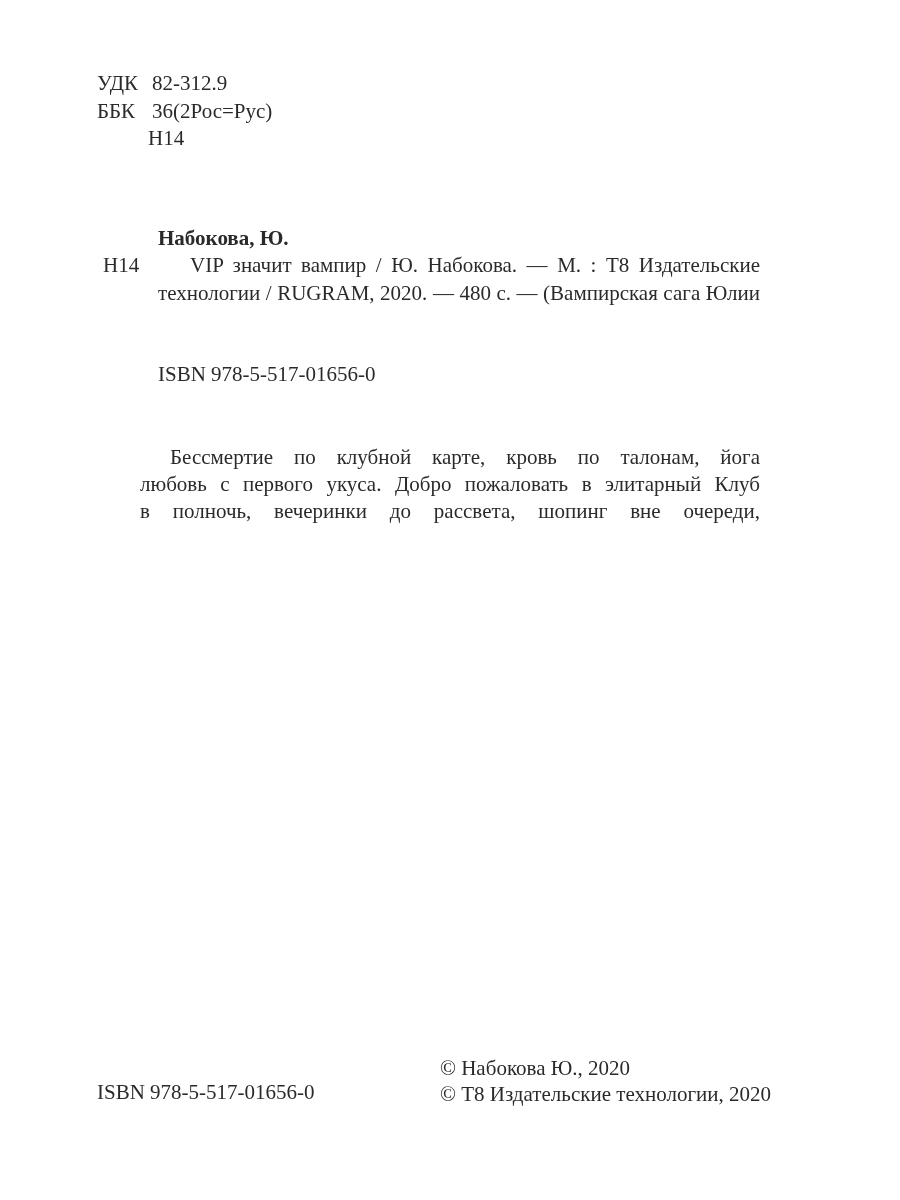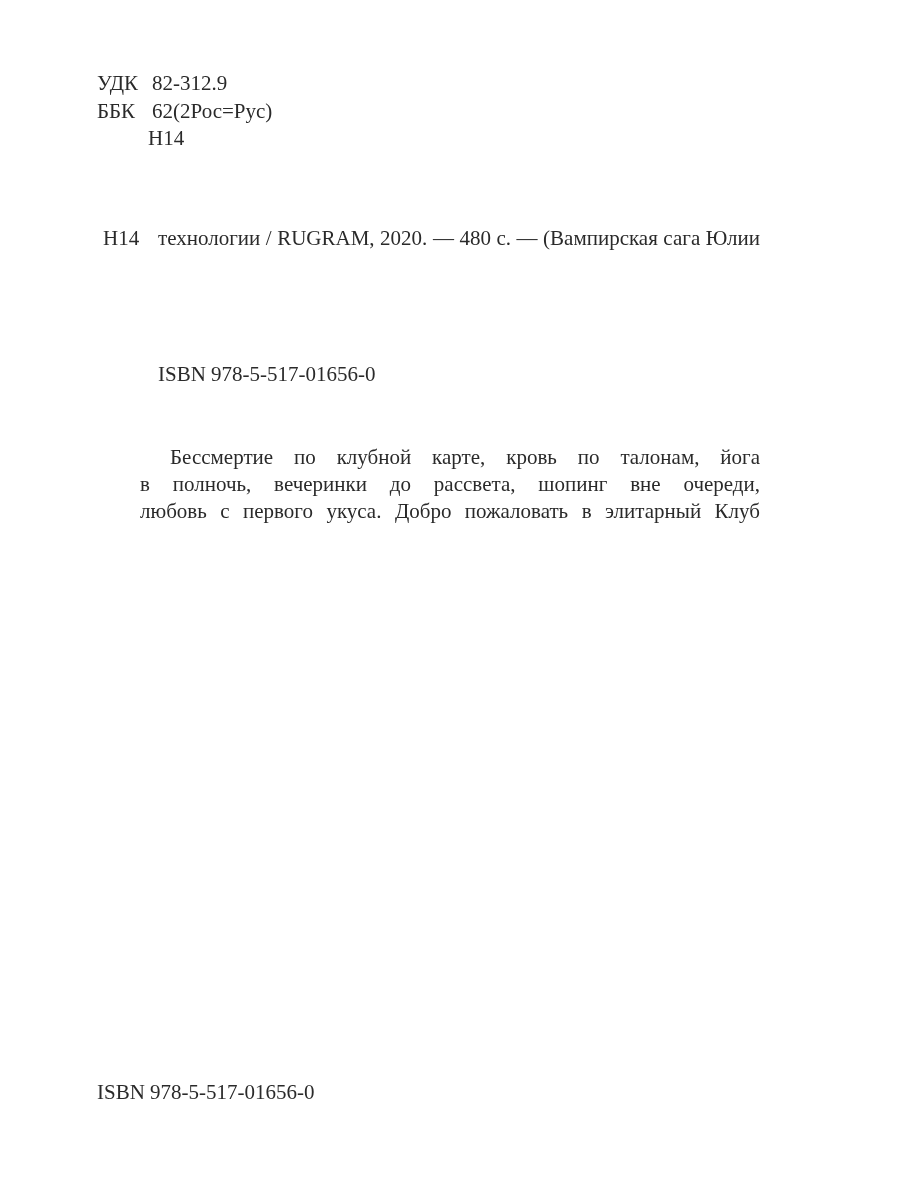--- a/index.html
+++ b/index.html
@@ -108,38 +108,44 @@
 </head>
 <body>
 
 <div class="page">
 
   <div class="class-block">
     <div>
       <span class="clabel">УДК</span><span>82-312.9</span>
     </div>
     <div>
-      <span class="clabel">ББК</span><span>62(2Рос=Рус)</span>
+      <span class="clabel">ББК</span><span>36(2Рос=Рус)</span>
     </div>
     <div class="sign-top">Н14</div>
   </div>
 
   <div class="catalog-block">
+    <div class="author-heading">Набокова, Ю.</div>
     <div class="record">
       <span class="record-sign">Н14</span>
       <div class="record-lines">
+        <div class="jline indent-first">VIP значит вампир / Ю. Набокова. — М. : Т8 Издательские</div>
         <div class="jline">технологии / RUGRAM, 2020. — 480 с. — (Вампирская сага Юлии</div>
       </div>
     </div>
   </div>
 
   <div class="isbn-mid">ISBN 978-5-517-01656-0</div>
 
   <div class="annotation">
     <div class="jline indent-first">Бессмертие по клубной карте, кровь по талонам, йога</div>
+    <div class="jline">любовь с первого укуса. Добро пожаловать в элитарный Клуб</div>
     <div class="jline">в полночь, вечеринки до рассвета, шопинг вне очереди,</div>
-    <div class="jline">любовь с первого укуса. Добро пожаловать в элитарный Клуб</div>
   </div>
 
 
   <div class="footer-isbn">ISBN 978-5-517-01656-0</div>
+  <div class="copyrights">
+    <div>© Набокова Ю., 2020</div>
+    <div>© Т8 Издательские технологии, 2020</div>
+  </div>
 
 </div>
 
 </body></html>

